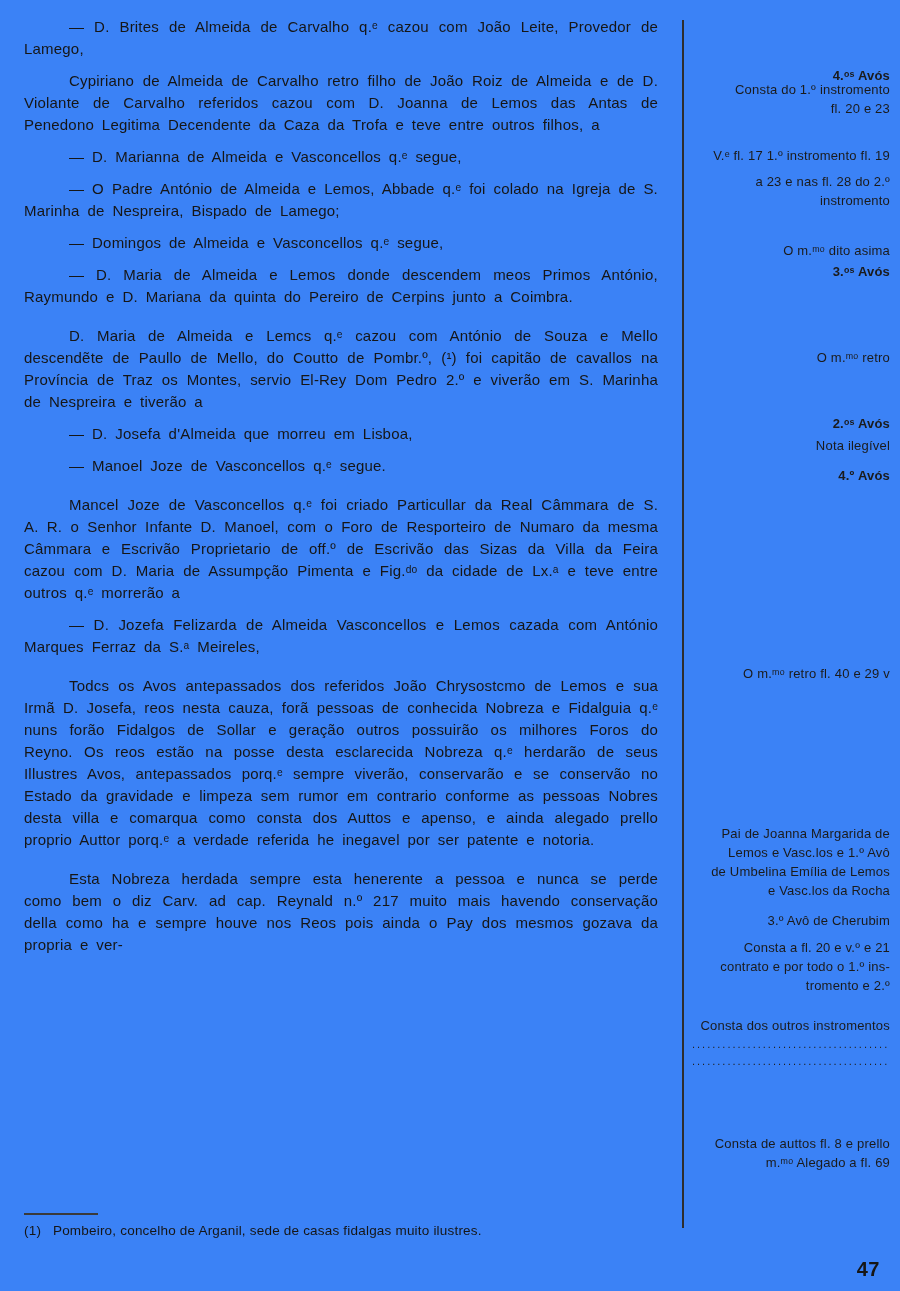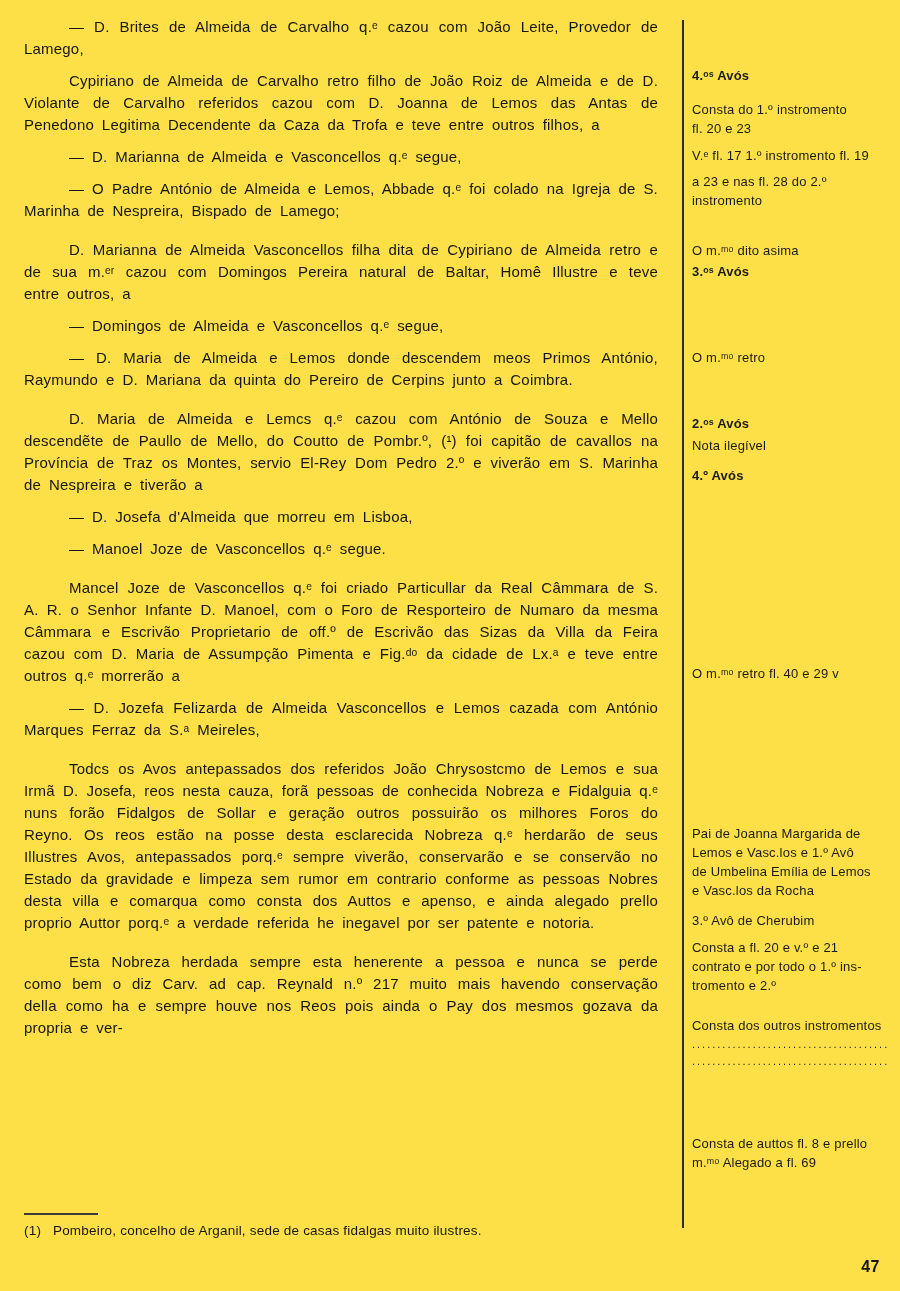--- a/index.html
+++ b/index.html
@@ -1,74 +1,73 @@
 <!DOCTYPE html>
 <html><head>
 <meta charset="utf-8">
 <style>
   html,body { margin:0; padding:0; background:#e8e8e6; }
   .page {
     position:relative; width:900px; height:1291px; margin:0 auto;
-    background:#fde047; overflow:hidden;
+    background:#3b82f6; overflow:hidden;
     font-family:"Liberation Sans","DejaVu Sans",sans-serif;
     color:#161616;
   }
   .body-col { position:absolute; left:24px; top:16px; width:634px; }
   .para {
     margin:0 0 10px 0; font-size:15px; line-height:22px;
     text-align:justify; text-indent:45px; word-spacing:3.5px;
     letter-spacing:0.2px;
   }
   .para.gap { margin-top:17px; }
   .divider {
     position:absolute; left:682px; top:20px; width:2px; height:1208px;
     background:#2e2e2e;
   }
   .margin-col { position:absolute; left:692px; top:0; width:198px; height:1291px; }
   .note {
     position:absolute; left:0; width:100%;
-    font-size:13px; line-height:19px; text-align:left;
+    font-size:13px; line-height:19px; text-align:right;
     white-space:pre-line; letter-spacing:0.2px; color:#1b1b1b;
   }
   .note.bold { font-weight:bold; }
   .note.dotted {
     white-space:nowrap; overflow:hidden; text-align:left;
     font-size:11px; letter-spacing:2px; line-height:12px; color:#222;
   }
   .footnote-rule { position:absolute; left:24px; top:1213px; width:74px; height:2px; background:#3a3a3a; }
   .footnote { position:absolute; left:24px; top:1222px; width:620px; margin:0; font-size:13.5px; line-height:18px; letter-spacing:0.2px; }
-  .page-number { position:absolute; right:20px; top:1258px; font-size:16px; font-weight:bold; letter-spacing:0.5px; }
+  .page-number { position:absolute; right:20px; top:1258px; font-size:20px; font-weight:bold; letter-spacing:0.5px; }
 </style>
 </head>
 <body>
 
 <div class="page">
 
   <div class="body-col">
     <p class="para">— D. Brites de Almeida de Carvalho q.ᵉ cazou com João Leite, Provedor de Lamego,</p>
     <p class="para">Cypiriano de Almeida de Carvalho retro filho de João Roiz de Almeida e de D. Violante de Carvalho referidos cazou com D. Joanna de Lemos das Antas de Penedono Legitima Decendente da Caza da Trofa e teve entre outros filhos, a</p>
     <p class="para">— D. Marianna de Almeida e Vasconcellos q.ᵉ segue,</p>
     <p class="para">— O Padre António de Almeida e Lemos, Abbade q.ᵉ foi colado na Igreja de S. Marinha de Nespreira, Bispado de Lamego;</p>
-    <p class="para gap">D. Marianna de Almeida Vasconcellos filha dita de Cypiriano de Almeida retro e de sua m.ᵉʳ cazou com Domingos Pereira natural de Baltar, Homê Illustre e teve entre outros, a</p>
     <p class="para">— Domingos de Almeida e Vasconcellos q.ᵉ segue,</p>
     <p class="para">— D. Maria de Almeida e Lemos donde descendem meos Primos António, Raymundo e D. Mariana da quinta do Pereiro de Cerpins junto a Coimbra.</p>
     <p class="para gap">D. Maria de Almeida e Lemcs q.ᵉ cazou com António de Souza e Mello descendẽte de Paullo de Mello, do Coutto de Pombr.º, (¹) foi capitão de cavallos na Província de Traz os Montes, servio El-Rey Dom Pedro 2.º e viverão em S. Marinha de Nespreira e tiverão a</p>
     <p class="para">— D. Josefa d'Almeida que morreu em Lisboa,</p>
     <p class="para">— Manoel Joze de Vasconcellos q.ᵉ segue.</p>
     <p class="para gap">Mancel Joze de Vasconcellos q.ᵉ foi criado Particullar da Real Câmmara de S. A. R. o Senhor Infante D. Manoel, com o Foro de Resporteiro de Numaro da mesma Câmmara e Escrivão Proprietario de off.º de Escrivão das Sizas da Villa da Feira cazou com D. Maria de Assumpção Pimenta e Fig.ᵈᵒ da cidade de Lx.ᵃ e teve entre outros q.ᵉ morrerão a</p>
     <p class="para">— D. Jozefa Felizarda de Almeida Vasconcellos e Lemos cazada com António Marques Ferraz da S.ᵃ Meireles,</p>
     <p class="para gap">Todcs os Avos antepassados dos referidos João Chrysostcmo de Lemos e sua Irmã D. Josefa, reos nesta cauza, forã pessoas de conhecida Nobreza e Fidalguia q.ᵉ nuns forão Fidalgos de Sollar e geração outros possuirão os milhores Foros do Reyno. Os reos estão na posse desta esclarecida Nobreza q.ᵉ herdarão de seus Illustres Avos, antepassados porq.ᵉ sempre viverão, conservarão e se conservão no Estado da gravidade e limpeza sem rumor em contrario conforme as pessoas Nobres desta villa e comarqua como consta dos Auttos e apenso, e ainda alegado prello proprio Auttor porq.ᵉ a verdade referida he inegavel por ser patente e notoria.</p>
     <p class="para gap">Esta Nobreza herdada sempre esta henerente a pessoa e nunca se perde como bem o diz Carv. ad cap. Reynald n.º 217 muito mais havendo conservação della como ha e sempre houve nos Reos pois ainda o Pay dos mesmos gozava da propria e ver-</p>
   </div>
 
   <div class="divider"></div>
 
   <div class="margin-col">
     <div class="note bold" style="top:66px">4.ᵒˢ Avós</div>
-    <div class="note" style="top:100px">Consta do 1.º instromento
+    <div class="note" style="top:80px">Consta do 1.º instromento
 fl. 20 e 23</div>
     <div class="note" style="top:146px">V.ᵉ fl. 17 1.º instromento fl. 19</div>
     <div class="note" style="top:172px">a 23 e nas fl. 28 do 2.º
 instromento</div>
     <div class="note" style="top:241px">O m.ᵐᵒ dito asima</div>
     <div class="note bold" style="top:262px">3.ᵒˢ Avós</div>
     <div class="note" style="top:348px">O m.ᵐᵒ retro</div>
     <div class="note bold" style="top:414px">2.ᵒˢ Avós</div>
     <div class="note" style="top:436px">Nota ilegível</div>
     <div class="note bold" style="top:466px">4.º Avós</div>

